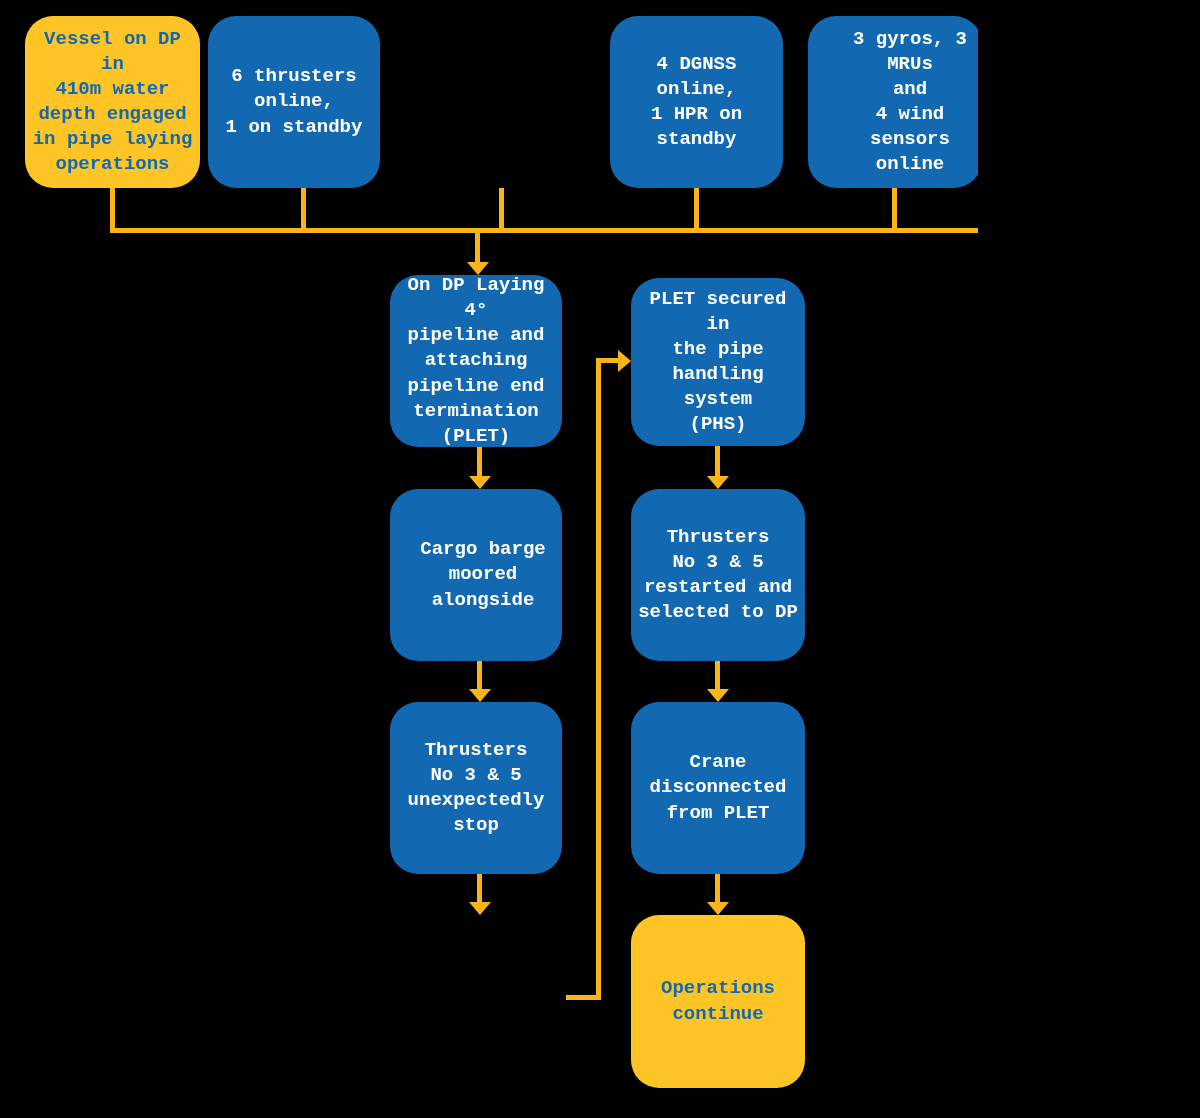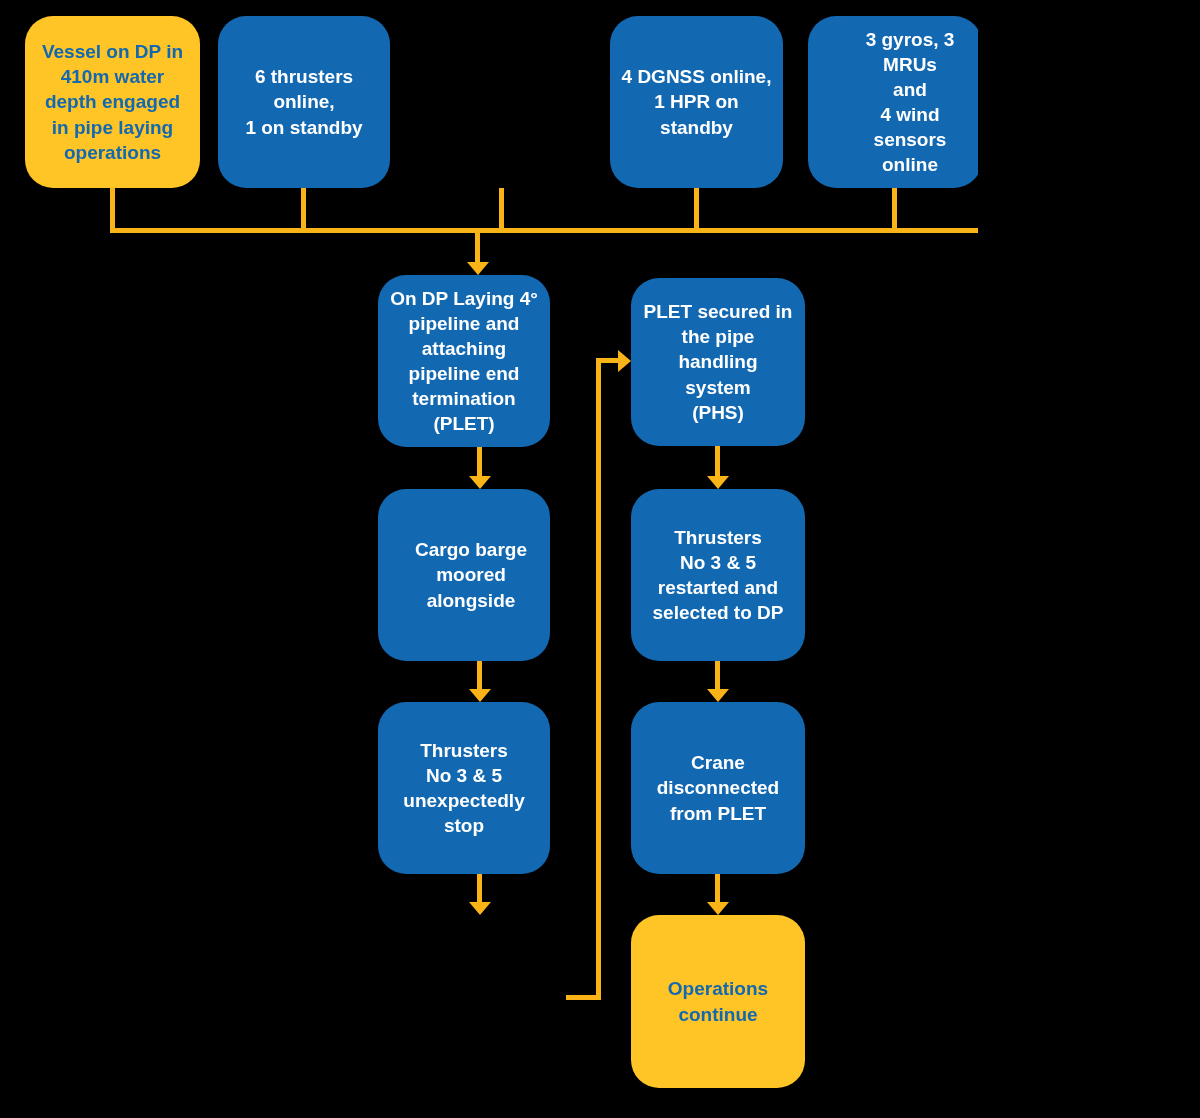--- a/index.html
+++ b/index.html
@@ -6,20 +6,21 @@
   body {
     background: var(--page-bg, #000);
     font-family: "Liberation Sans", sans-serif;
   }
   .canvas {
     position: relative;
     width: 978px;
     height: 1118px;
     background: var(--page-bg, #000);
     overflow: hidden;
+    font-family: Liberation Mono, monospace;
   }
   .box {
     position: absolute;
     box-sizing: border-box;
     border-radius: 28px;
     display: flex;
     align-items: center;
     justify-content: center;
     text-align: center;
     font-size: 19px;
@@ -40,40 +41,40 @@
   .arrow-right {
     position: absolute; width: 0; height: 0;
     border-top: 11px solid transparent;
     border-bottom: 11px solid transparent;
     border-left: 13px solid var(--connector, #FBB417);
   }
 
   
   .b-top { top: 16px; height: 172px; }
   .t0 { left: 25px;   width: 175px; }
-  .t1 { left: 218px;  width: 172px; }
+  .t1 { left: 208px;  width: 172px; }
   .t2 { left: 413px;  width: 177px; }
   .t3 { left: 610px;  width: 173px; }
   .t4 { left: 808px;  width: 174px; padding-left: 36px; }
   .t5 { left: 1003px; width: 172px; }
 
   
   .stub { top: 188px; height: 42px; width: 5px; }
   .s0 { left: 110px; }  .s1 { left: 301px; }  .s2 { left: 499px; }
   .s3 { left: 694px; }  .s4 { left: 892px; }  .s5 { left: 1086px; }
 
   
   .bus { top: 228px; left: 110px; width: 981px; height: 5px; }
 
   
   .drop-line { left: 475px; top: 233px; width: 5px; height: 30px; }
   .drop-head { left: 467px; top: 262px; }
 
   
-  .b-left { left: 378px; width: 172px; }
+  .b-left { left: 390px; width: 172px; }
   .l0 { top: 275px; height: 172px; }
   .l1 { top: 489px; height: 172px; padding-left: 20px; }
   .l2 { top: 702px; height: 172px; }
   .l3 { top: 915px; height: 173px; }
   .la-line { left: 477px; width: 5px; }
   .la0 { top: 447px; height: 30px; }
   .la1 { top: 661px; height: 29px; }
   .la2 { top: 874px; height: 29px; }
   .la-head { left: 469px; }
   .lh0 { top: 476px; }

